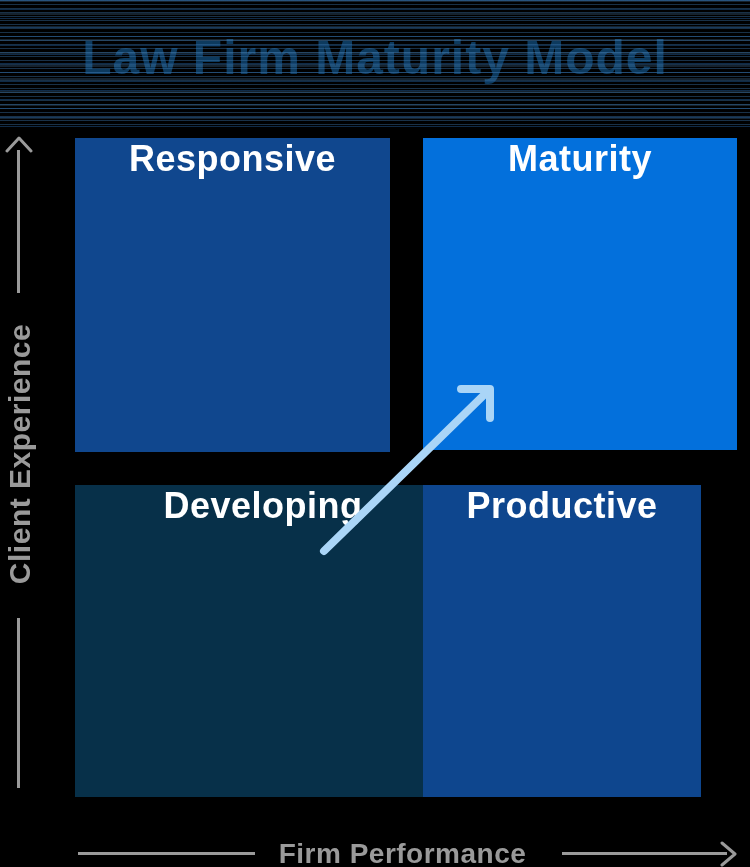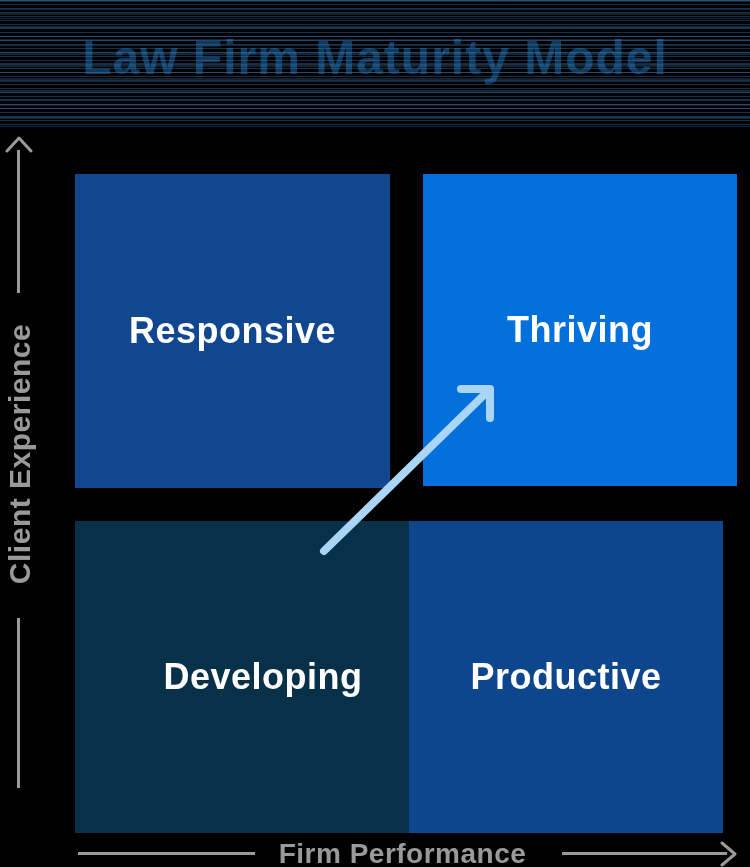--- a/index.html
+++ b/index.html
@@ -21,31 +21,30 @@
     position:absolute;top:0;left:0;width:750px;height:127px;
     z-index:3;pointer-events:none;
     background-image:
       repeating-linear-gradient(to bottom, rgba(62,122,178,0.40) 0 1px, transparent 1px 4px),
       repeating-linear-gradient(to bottom, rgba(28,78,130,0.55) 0 1px, transparent 1px 9px),
       repeating-linear-gradient(to bottom, rgba(96,156,210,0.22) 0 2px, transparent 2px 13px);
   }
   
   .quad{
     position:absolute;
-    display:flex;align-items:center;justify-content:center;
+    display:flex;justify-content:center;
     z-index:1;
-    margin-top:36px;
   }
   .quad .q-label{
     font-size:36px;font-weight:700;letter-spacing:0.5px;
   }
   .q-tl{left:75px;top:138px;width:315px;height:314px;}
   .q-tr{left:423px;top:138px;width:314px;height:312px;}
   .q-bl{left:75px;top:485px;width:376px;height:312px;}
-  .q-br{left:409px;top:485px;width:314px;height:312px;}
+  .q-br{left:423px;top:485px;width:278px;height:312px;}
   
   .arrow-svg{position:absolute;top:0;left:0;z-index:4;pointer-events:none;}
   
   .axis-line{position:absolute;z-index:2;}
   .y-line-top{left:17px;top:150px;width:3px;height:143px;}
   .y-line-bottom{left:17px;top:618px;width:3px;height:170px;}
   .x-line-left{left:78px;top:852px;width:177px;height:3px;}
   .x-line-right{left:562px;top:852px;width:165px;height:3px;}
   .y-axis-label{
     position:absolute;left:-130px;top:434px;width:300px;height:40px;
@@ -69,21 +68,21 @@
 
 <div class="stage">
 
   <h1 class="page-title" style="color: rgb(13, 58, 94);">Law Firm Maturity Model</h1>
   <div class="scanlines"></div>
 
   <div class="quad q-tl" style="background: rgb(16, 71, 142);">
     <span class="q-label" style="color: rgb(255, 255, 255);">Responsive</span>
   </div>
   <div class="quad q-tr" style="background: rgb(3, 112, 220);">
-    <span class="q-label" style="color: rgb(255, 255, 255);">Thriving</span>
+    <span class="q-label" style="color: rgb(255, 255, 255);">Maturity</span>
   </div>
   <div class="quad q-bl" style="background: rgb(7, 48, 73);">
     <span class="q-label" style="color: rgb(255, 255, 255);">Developing</span>
   </div>
   <div class="quad q-br" style="background: rgb(14, 70, 142);">
     <span class="q-label" style="color: rgb(255, 255, 255);">Productive</span>
   </div>
 
   <svg class="arrow-svg" width="750" height="867" viewBox="0 0 750 867">
     <g fill="none" stroke-width="8" stroke-linecap="round" stroke-linejoin="round" style="stroke: rgb(170, 213, 247);">

